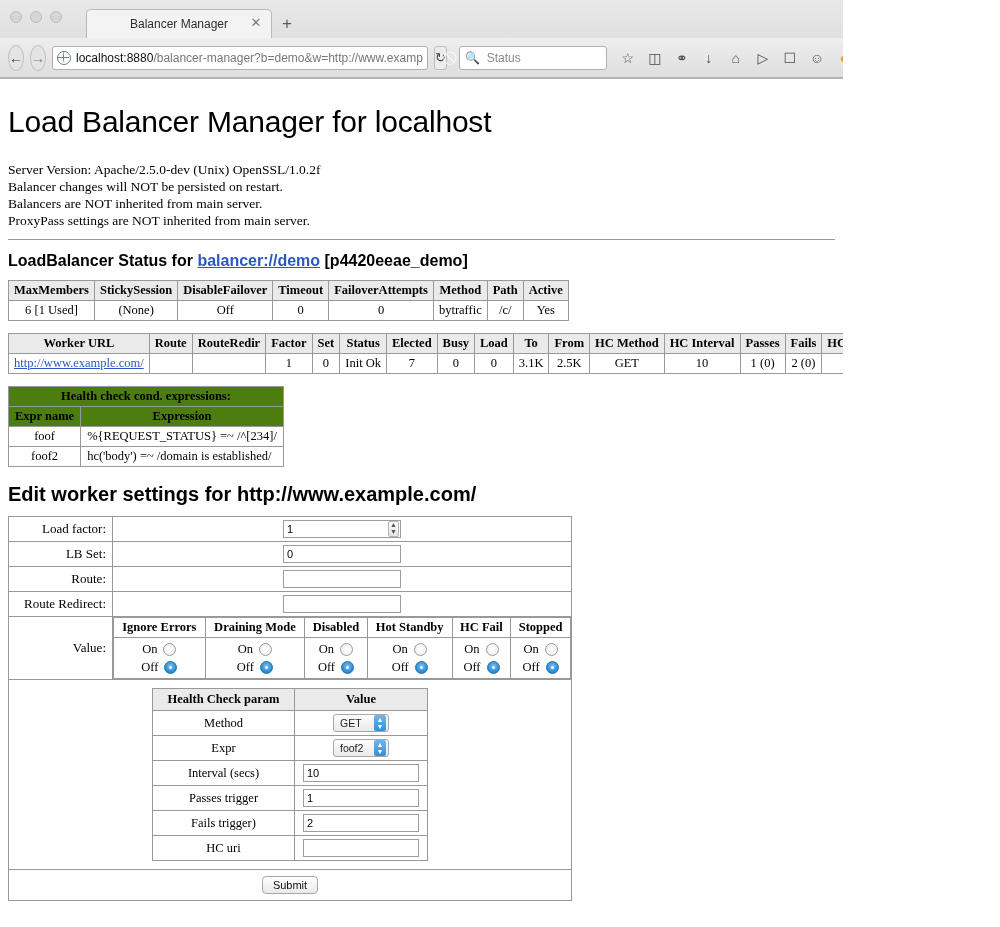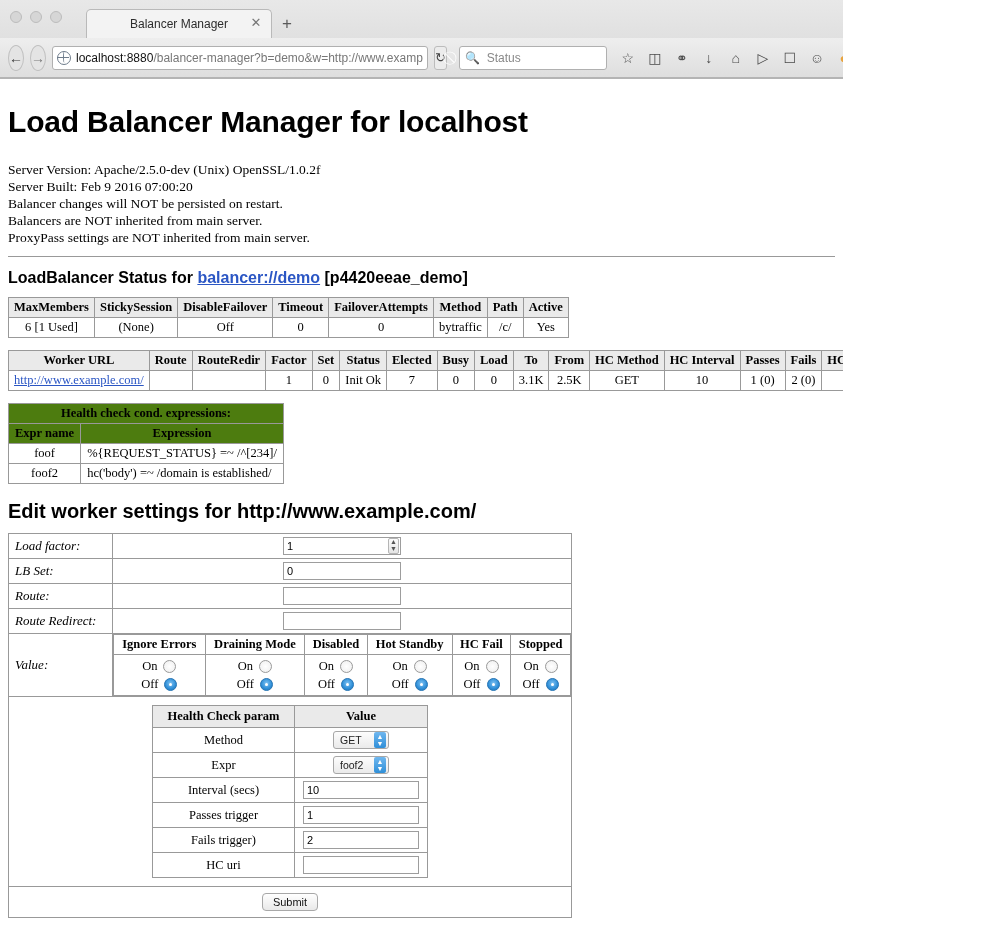--- a/index.html
+++ b/index.html
@@ -164,21 +164,21 @@
   .content {
     padding: 18px 8px 0 8px;
     font-family: "Liberation Serif", serif;
     font-size: 13px;
     color: #000;
   }
   h1.title {
     font-family: "Liberation Sans", sans-serif;
     font-size: 30px;
     margin: 8px 0 22px 0;
-    font-weight: bold;
+    font-weight: normal;
     letter-spacing: -0.2px;
   }
   .serverinfo { font-size: 13.5px; line-height: 17px; margin-bottom: 10px; }
   hr.rule {
     border: none; border-top: 1px solid #999;
     margin: 10px 0 12px 0;
   }
   h3.section {
     font-family: "Liberation Sans", sans-serif;
     font-size: 16px; margin: 0 0 10px 0; font-weight: bold;
@@ -231,21 +231,21 @@
   table.form {
     border: 1px solid #999;
     width: 564px;
     font-size: 13px;
   }
   table.form td {
     border: 1px solid #999;
     padding: 3px 6px;
     vertical-align: middle;
   }
-  td.label { text-align: left; width: 104px; white-space: nowrap; font-style: italic; }
+  td.label { text-align: right; width: 104px; white-space: nowrap; }
   input.text {
     width: 118px; height: 18px;
     border: 1px solid #9d9d9d;
     font-size: 11px;
     padding: 0 3px;
     font-family: "Liberation Sans", sans-serif;
   }
   input.num {
     width: 118px; height: 18px;
     border: 1px solid #9d9d9d;
@@ -421,21 +421,20 @@
           <i></i>
       </div>
     </div>
   </div>
 
   <div class="content">
     <h1 class="title">Load Balancer Manager for localhost</h1>
 
     <div class="serverinfo">
       <div>Server Version: Apache/2.5.0-dev (Unix) OpenSSL/1.0.2f</div>
-      <div>Server Built: Feb 9 2016 07:00:20</div>
       <div>Balancer changes will NOT be persisted on restart.</div>
       <div>Balancers are NOT inherited from main server.</div>
       <div>ProxyPass settings are NOT inherited from main server.</div>
     </div>
 
     <hr class="rule">
 
     <h3 class="section">
       <span>LoadBalancer Status for </span><a href="#">balancer://demo</a><span> [p4420eeae_demo]</span>
     </h3>

